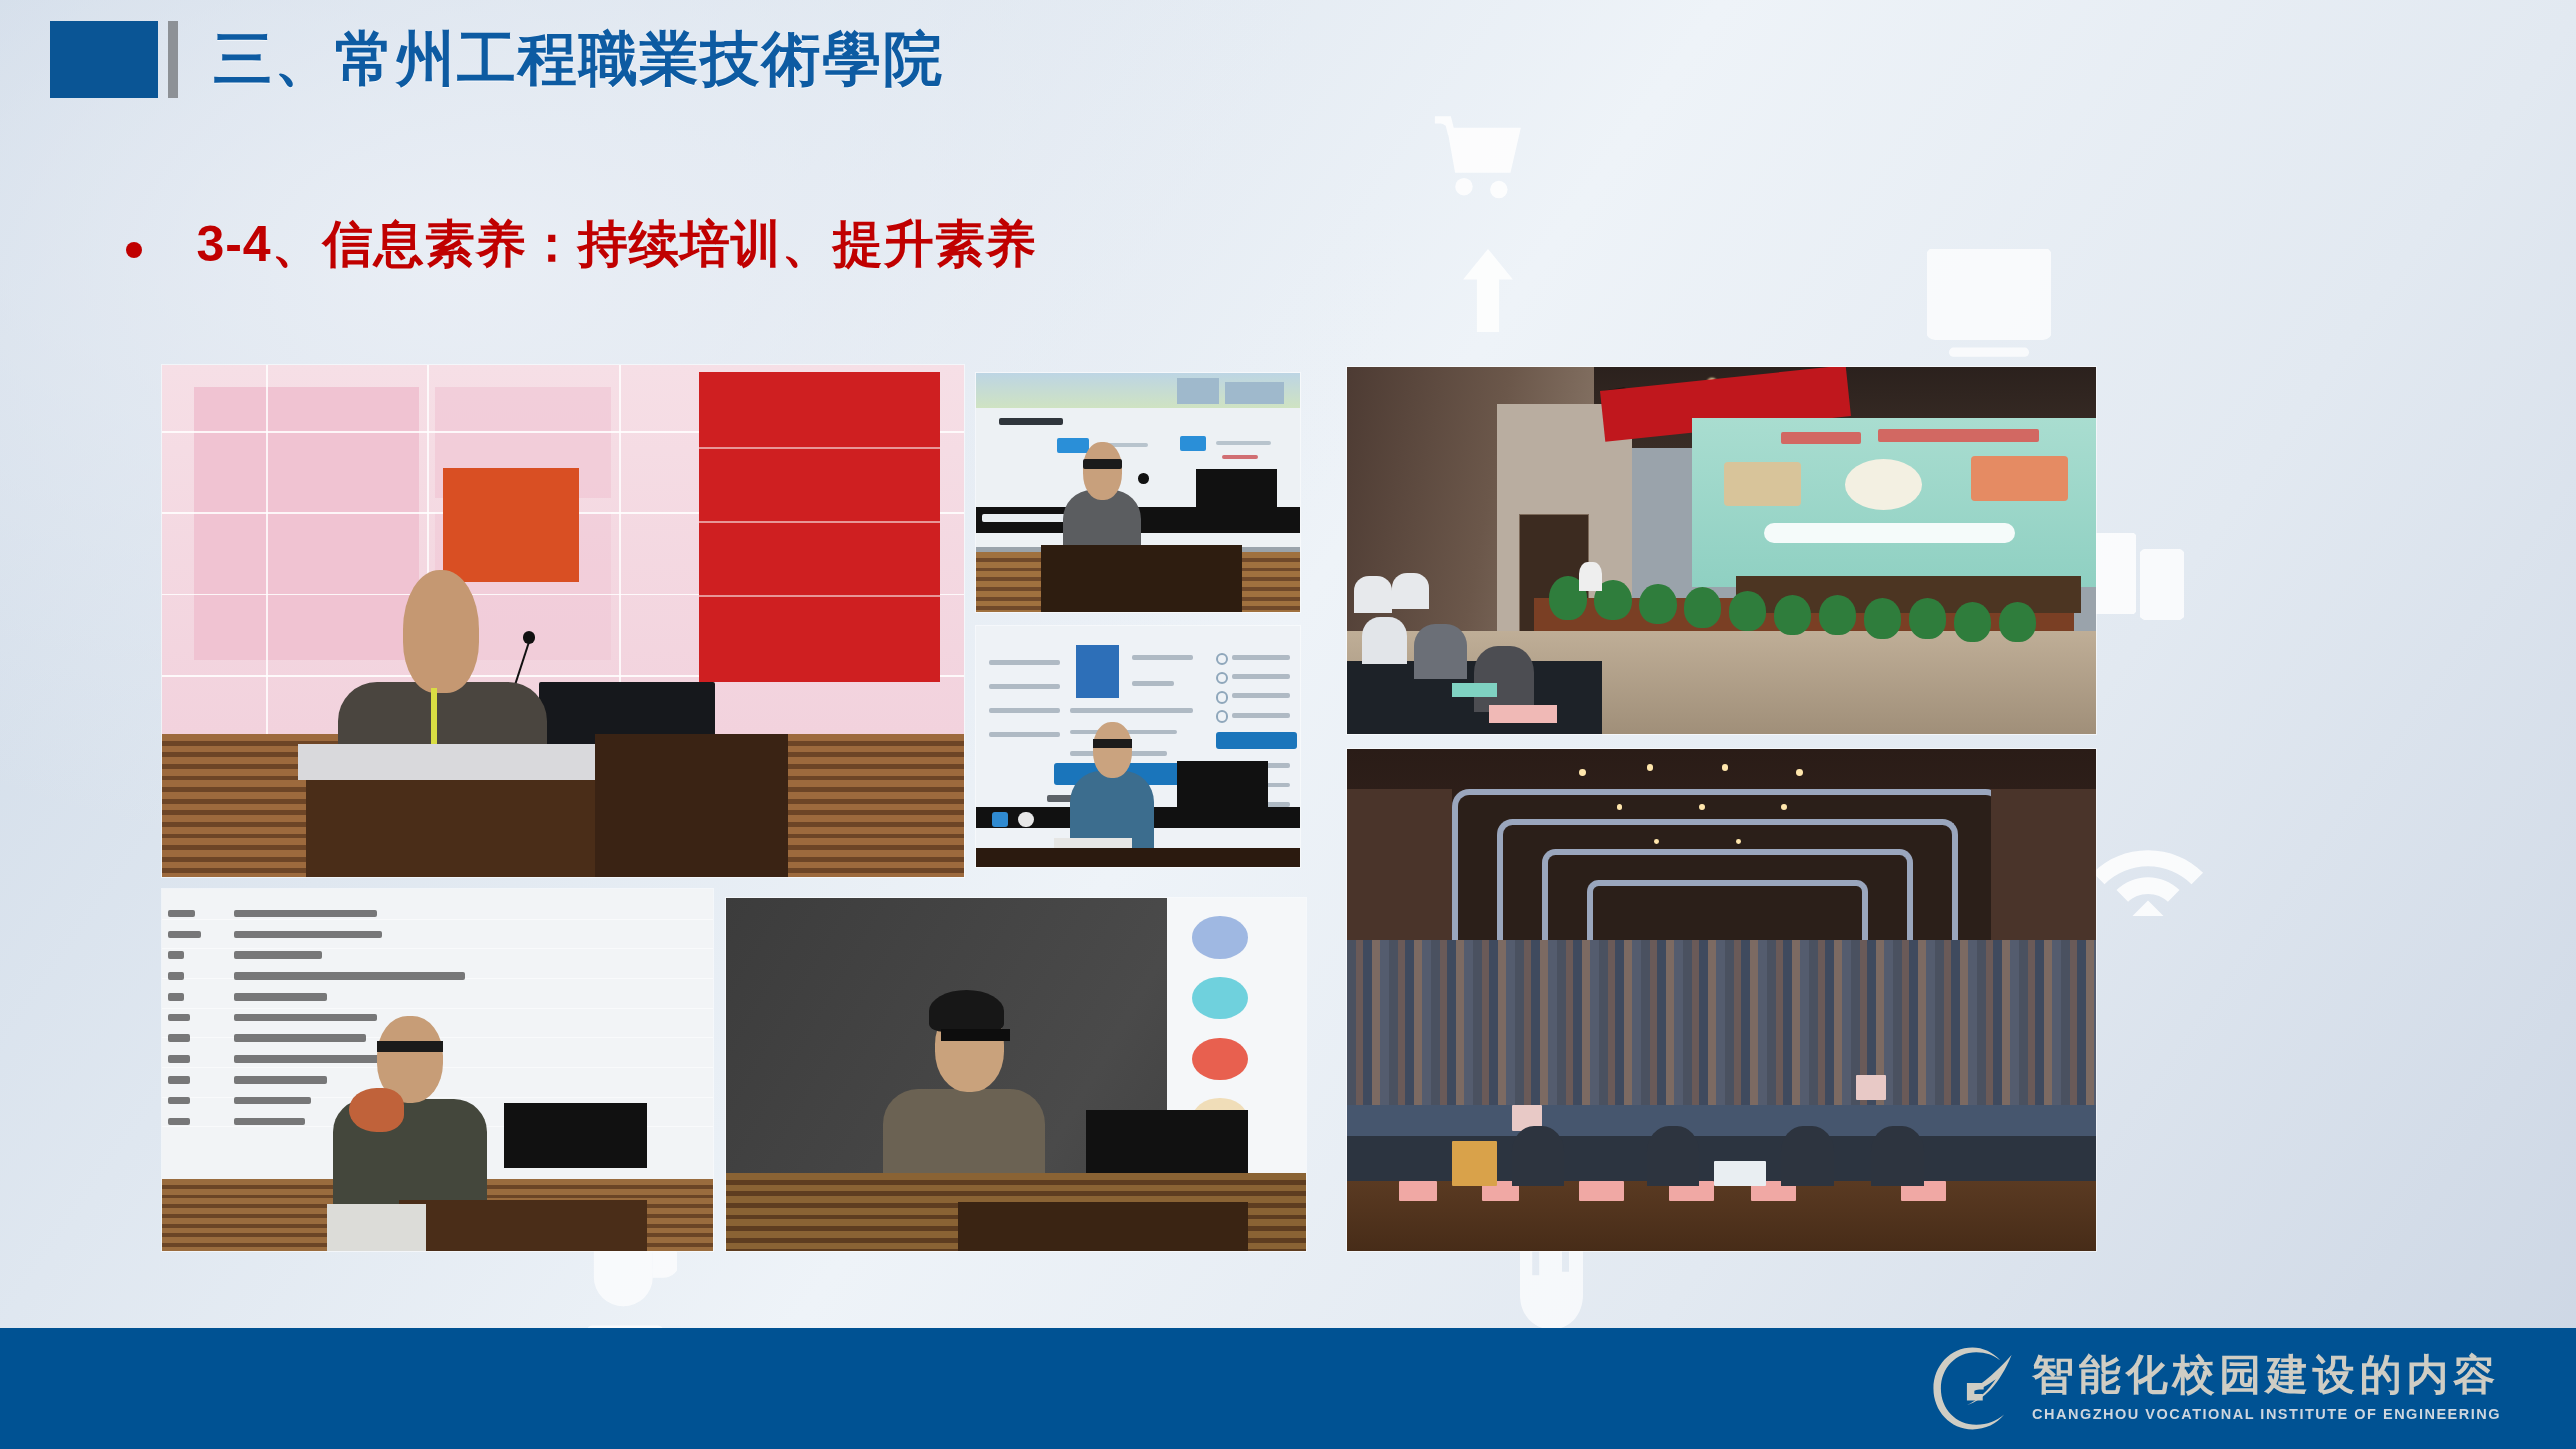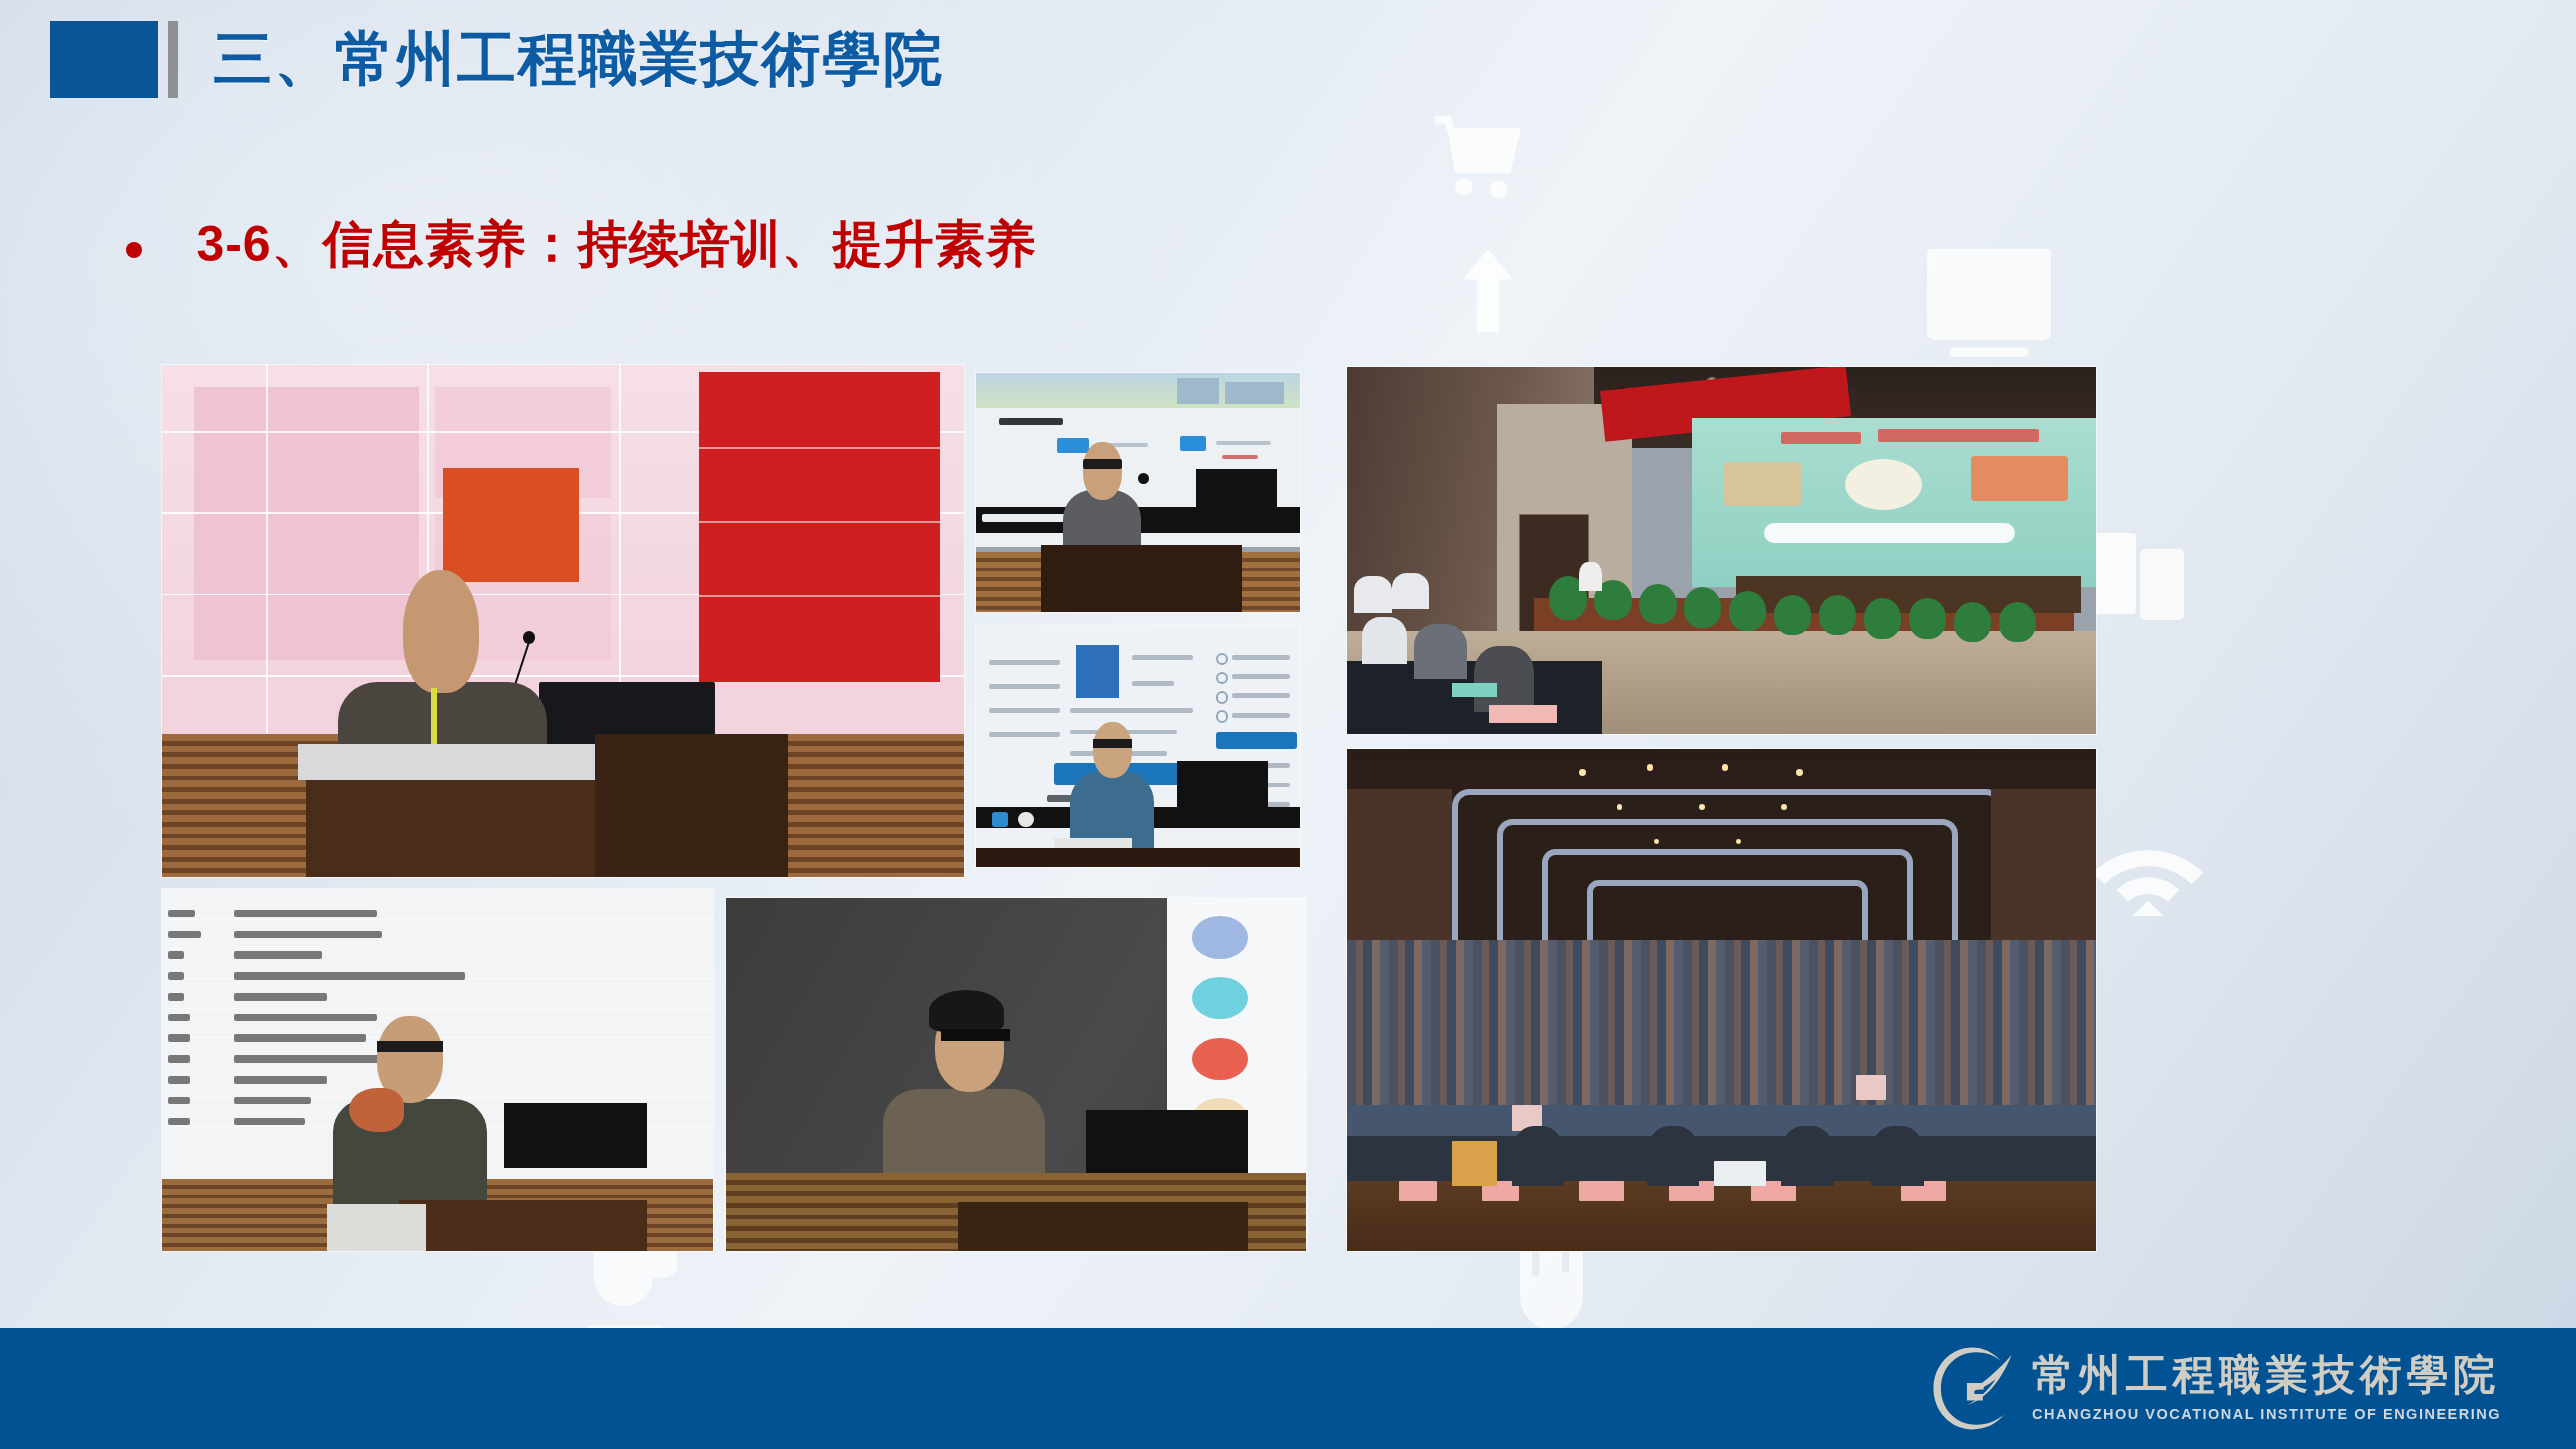--- a/index.html
+++ b/index.html
@@ -253,21 +253,21 @@
   </div>
 
   <div class="title-row">
     <div class="title-block"></div>
     <div class="title-bar"></div>
     <div class="title-text">三、常州工程職業技術學院</div>
   </div>
 
   <div class="bullet-row">
     <div class="bullet-dot"></div>
-    <div class="bullet-text">3-6、信息素养：持续培训、提升素养</div>
+    <div class="bullet-text">3-4、信息素养：持续培训、提升素养</div>
   </div>
 
   <div class="photo" id="p1" style="left:162px;top:365px;width:802px;height:512px;">
     <div class="inner">
       <div class="scr">
         <div class="pad" style="left:4%;top:6%;width:28%;height:74%;"></div>
         <div class="pad" style="left:34%;top:6%;width:22%;height:30%;opacity:.6;"></div>
         <div class="pad" style="left:34%;top:40%;width:22%;height:40%;opacity:.45;"></div>
         <div class="wline" style="top:18%;"></div>
         <div class="wline" style="top:40%;"></div>
@@ -516,20 +516,20 @@
   <div class="footer">
     <div class="logo-wrap">
       <div class="logo-mark">
         <svg viewBox="0 0 100 100" width="93" height="93">
           <path d="M50 6C26 6 8 26 8 50s18 44 42 44c14 0 26-6 34-16-8 7-18 11-30 11-22 0-38-17-38-39S32 11 54 11c10 0 19 3 26 9-8-9-19-14-30-14z" fill="#cfcdc4"></path>
           <path d="M92 14C78 30 62 44 46 54c10-2 20-7 29-14-8 12-19 22-31 28 18-6 35-22 48-54z" fill="#cfcdc4"></path>
           <path d="M44 44h18v7H52v5h9v7H44z" fill="#cfcdc4"></path>
         </svg>
       </div>
       <div>
-        <div class="logo-cn">常州工程職業技術學院</div>
+        <div class="logo-cn">智能化校园建设的内容</div>
         <div class="logo-en">CHANGZHOU VOCATIONAL INSTITUTE OF ENGINEERING</div>
       </div>
     </div>
   </div>
 
 </div>
 
 
 </body></html>

